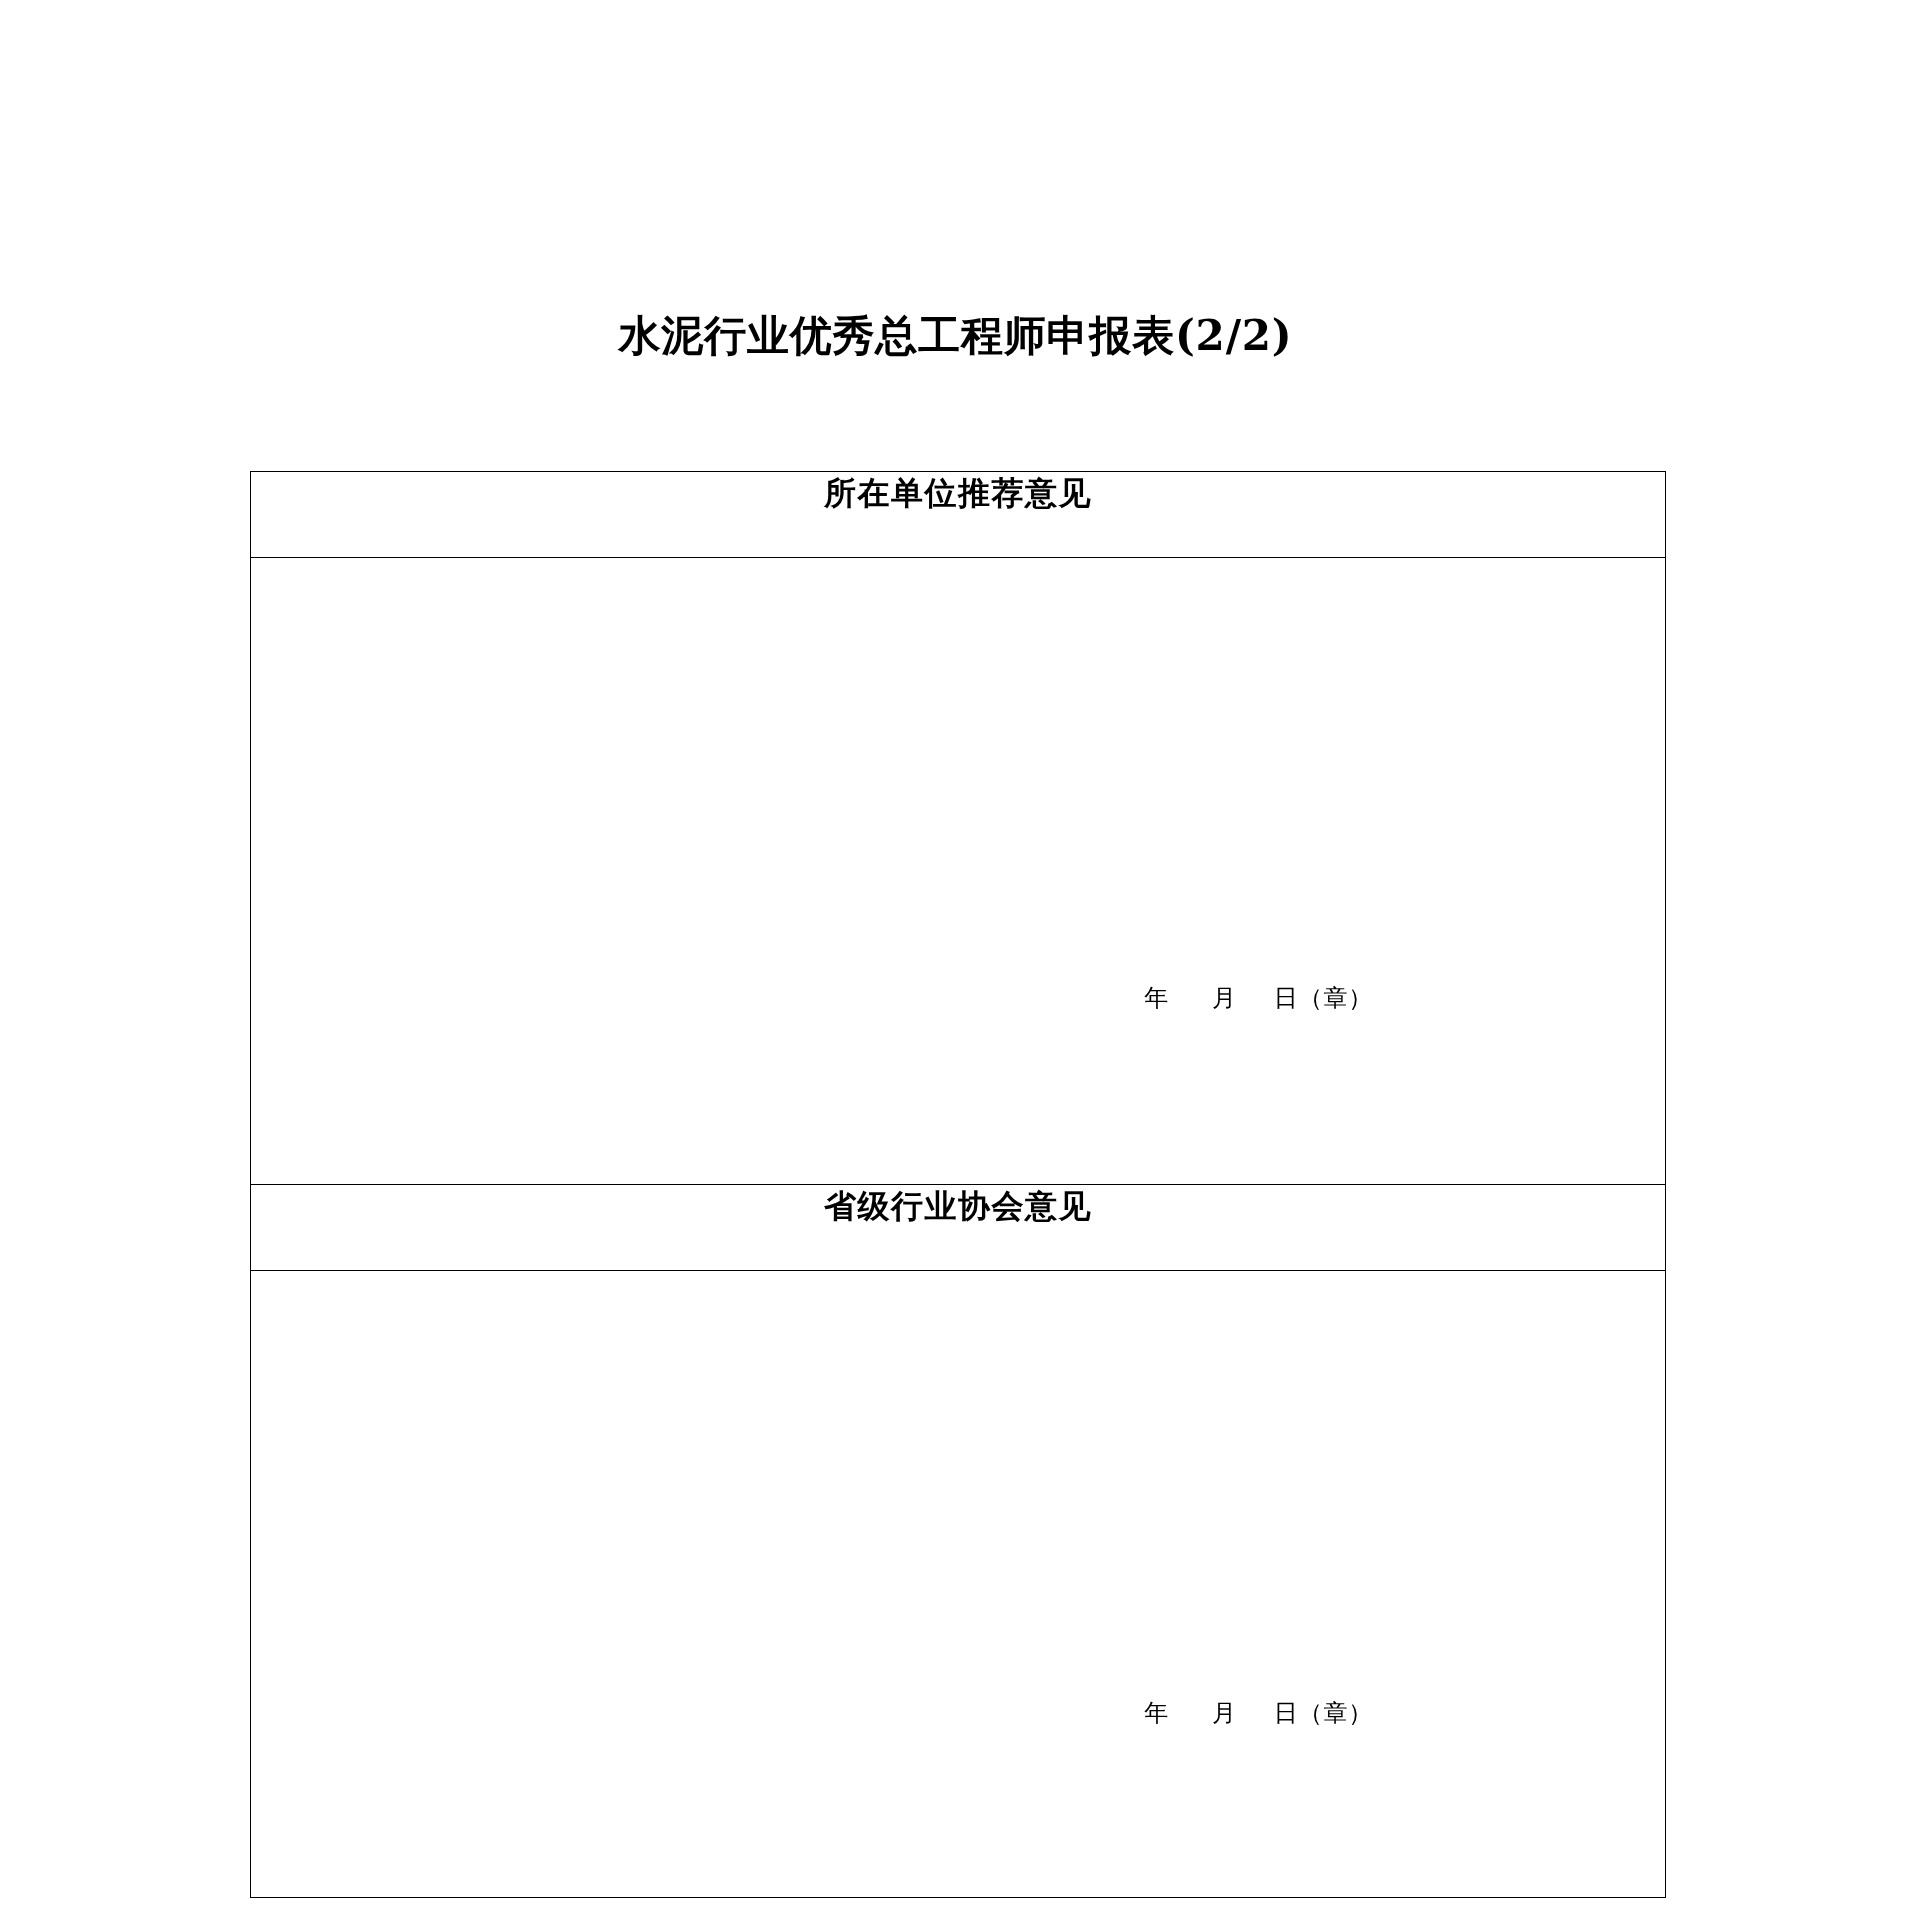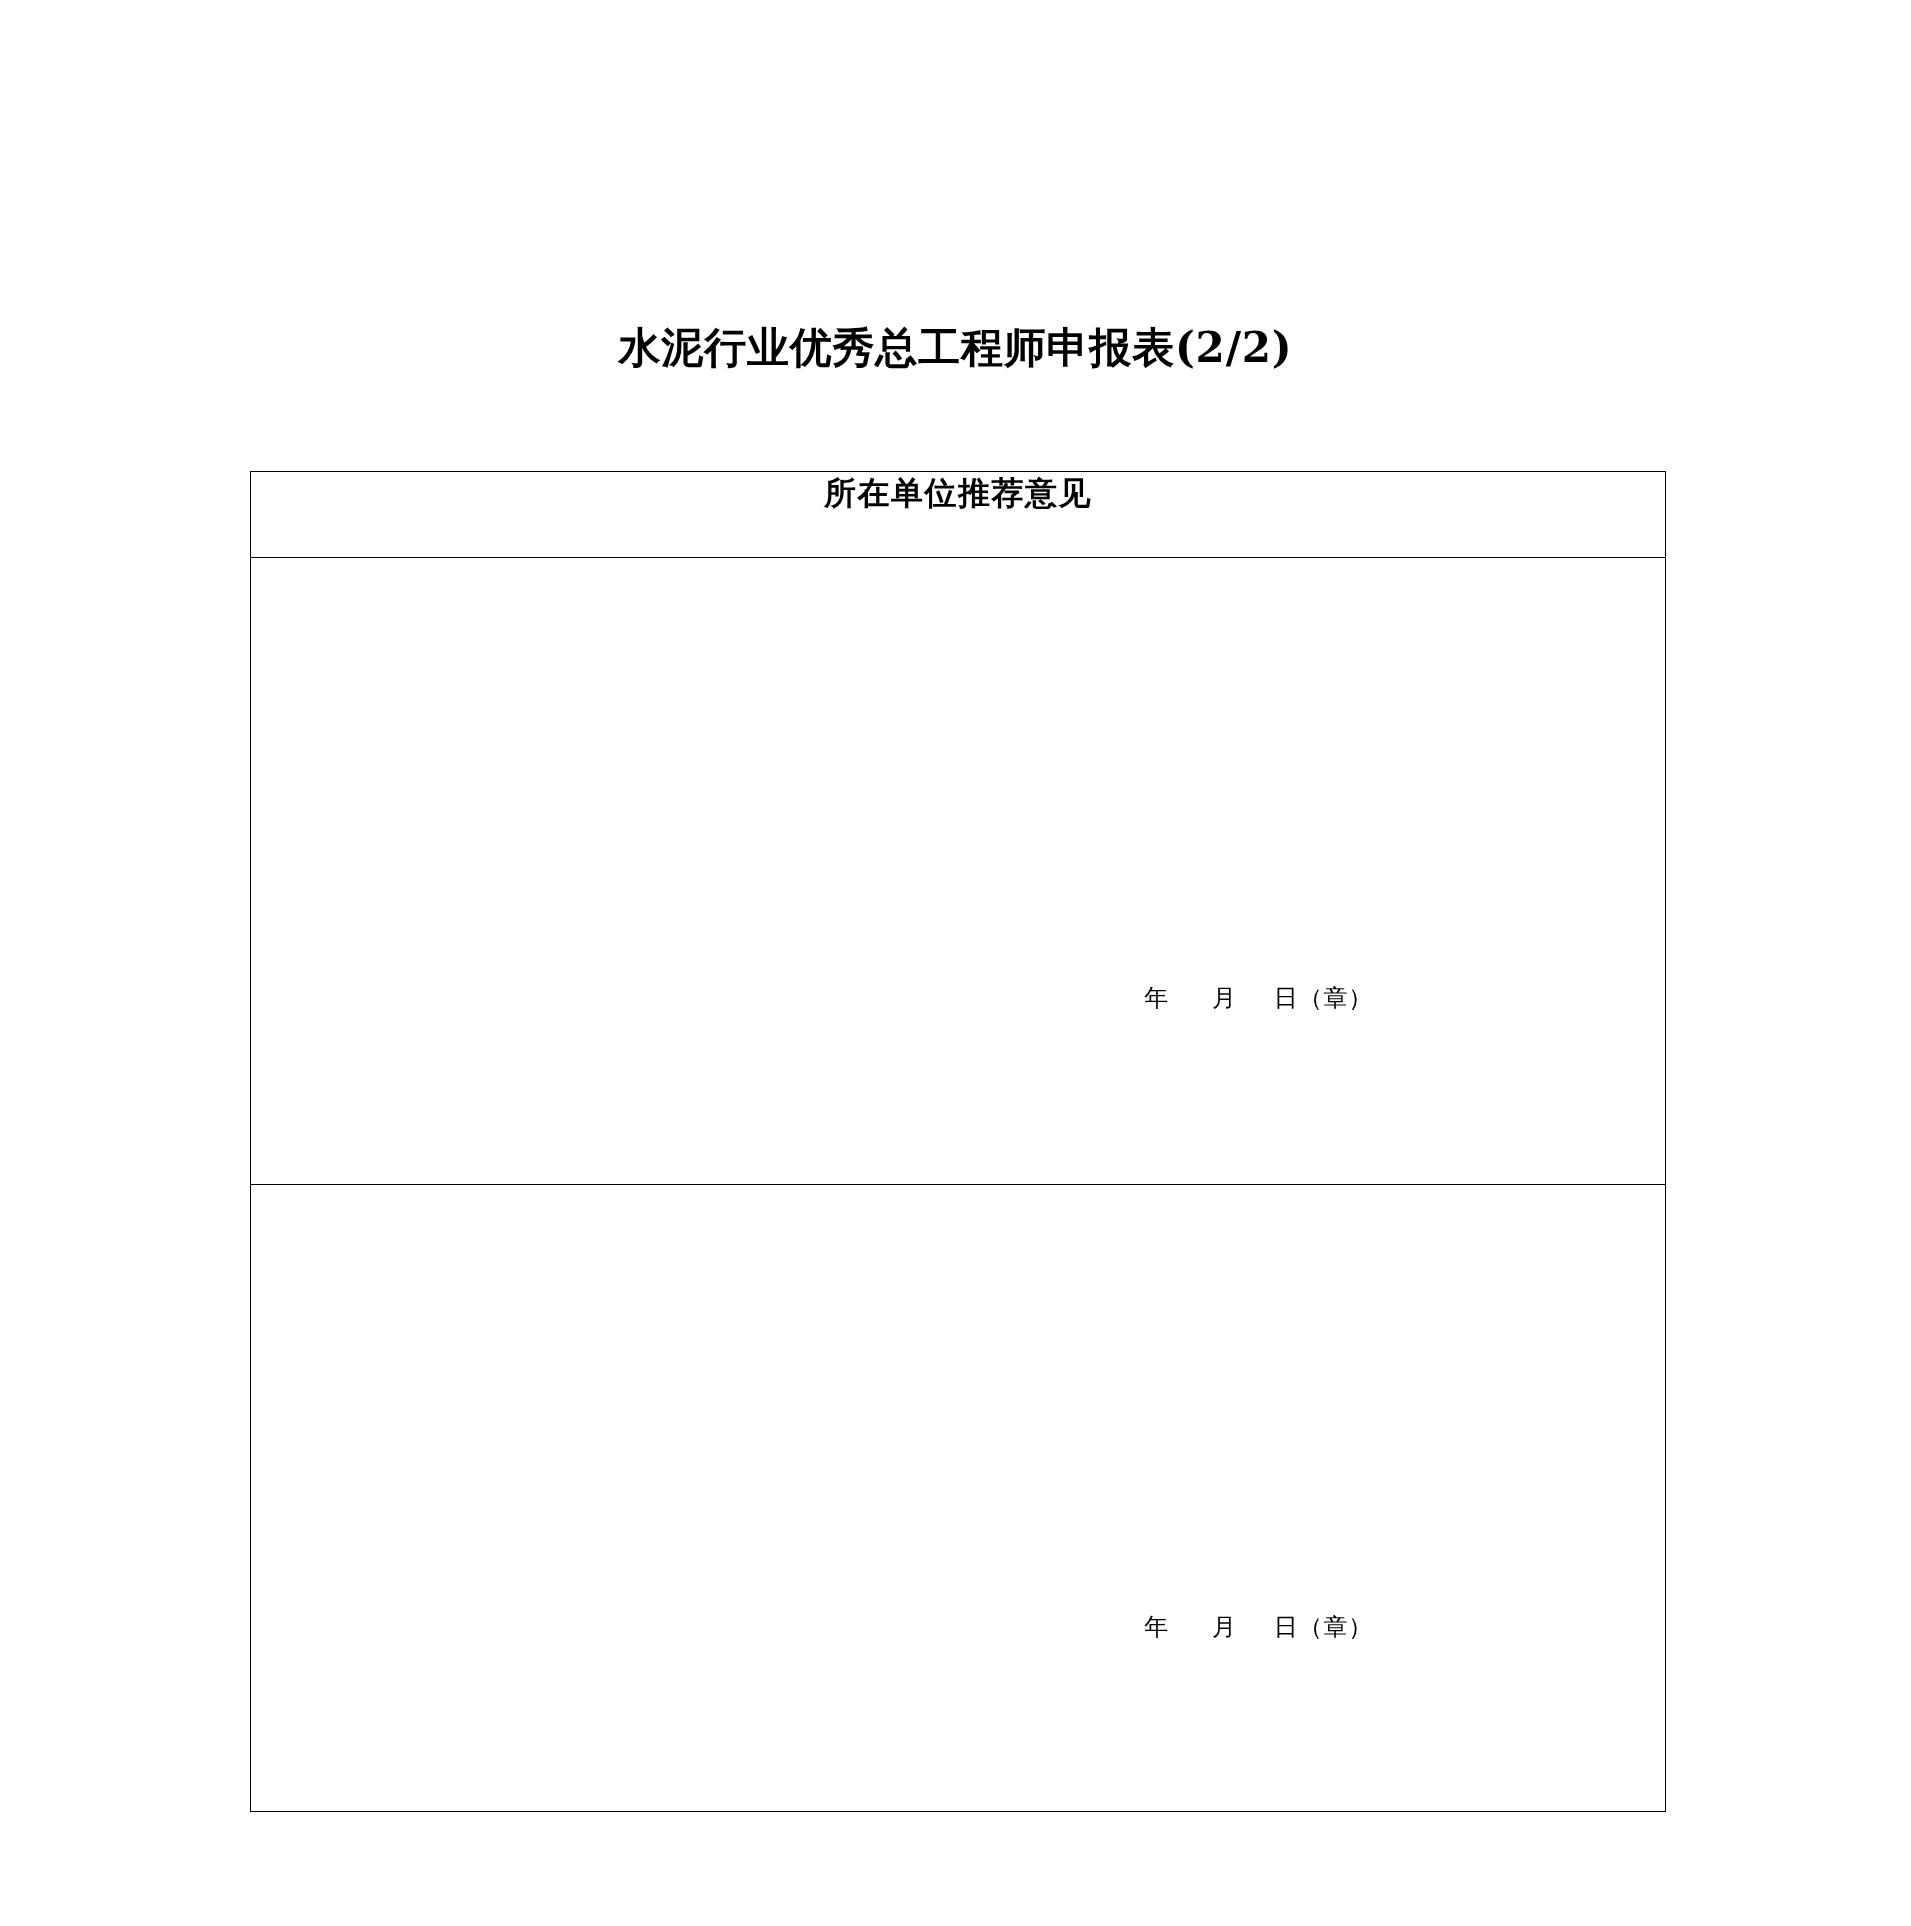--- a/index.html
+++ b/index.html
@@ -20,21 +20,21 @@
     top: 0;
     left: 0;
     width: 1911px;
     height: 2703px;
     background: #ffffff;
   }
 
   
   .doc-title {
     position: absolute;
-    top: 320px;
+    top: 308px;
     left: 0;
     width: 1911px;
     text-align: center;
     font-family: "DejaVu Serif", "Liberation Serif", serif;
     font-weight: 700;
     font-size: 42px;
     letter-spacing: 0.8px;
     white-space: nowrap;
   }
 
@@ -103,20 +103,23 @@
         <td class="section-header">所在单位推荐意见</td>
       </tr>
       <tr>
         <td class="section-body">
           <div class="sign-line">
             <span>年</span><span class="gap"></span><span>月</span><span class="gap-sm"></span><span>日（章）</span>
           </div>
         </td>
       </tr>
       <tr>
+        <td class="section-header">省级行业协会意见</td>
+      </tr>
+      <tr>
         <td class="section-body second">
           <div class="sign-line">
             <span>年</span><span class="gap"></span><span>月</span><span class="gap-sm"></span><span>日（章）</span>
           </div>
         </td>
       </tr>
     </tbody>
   </table>
 
 </div>

